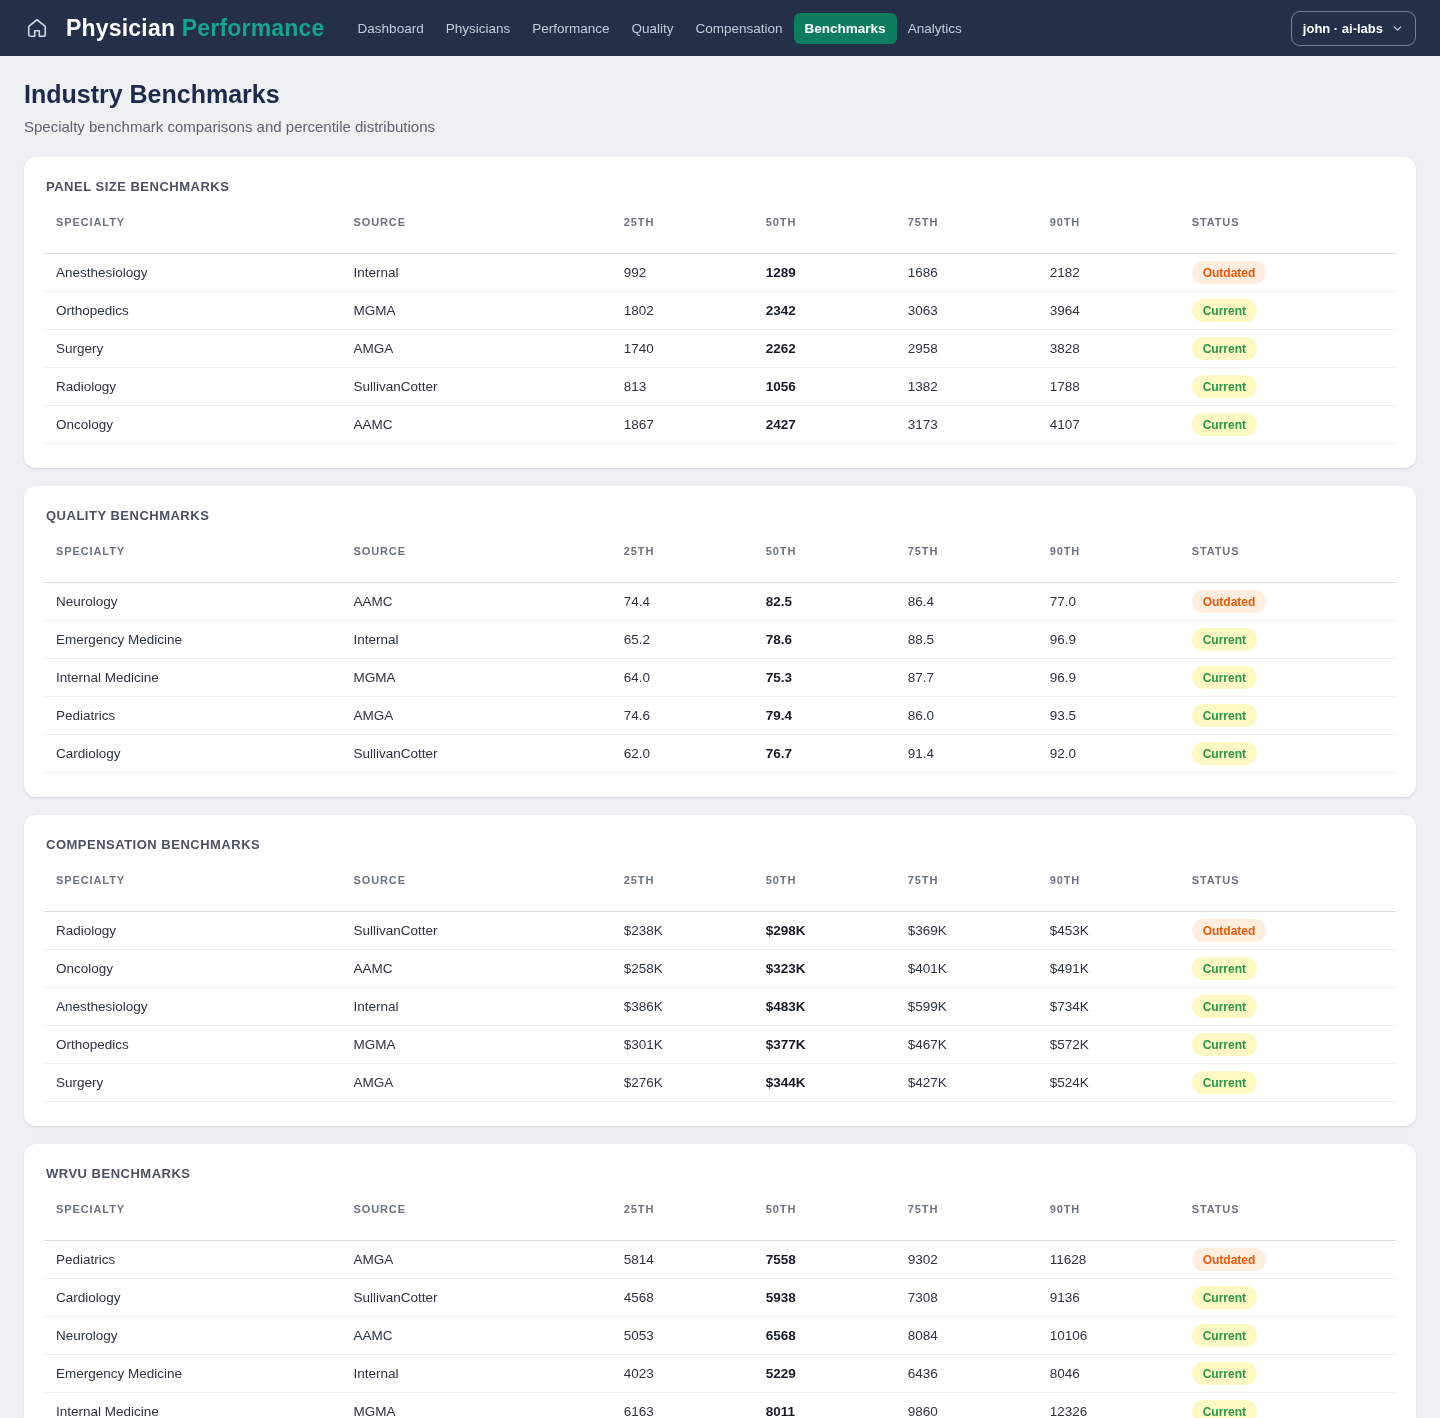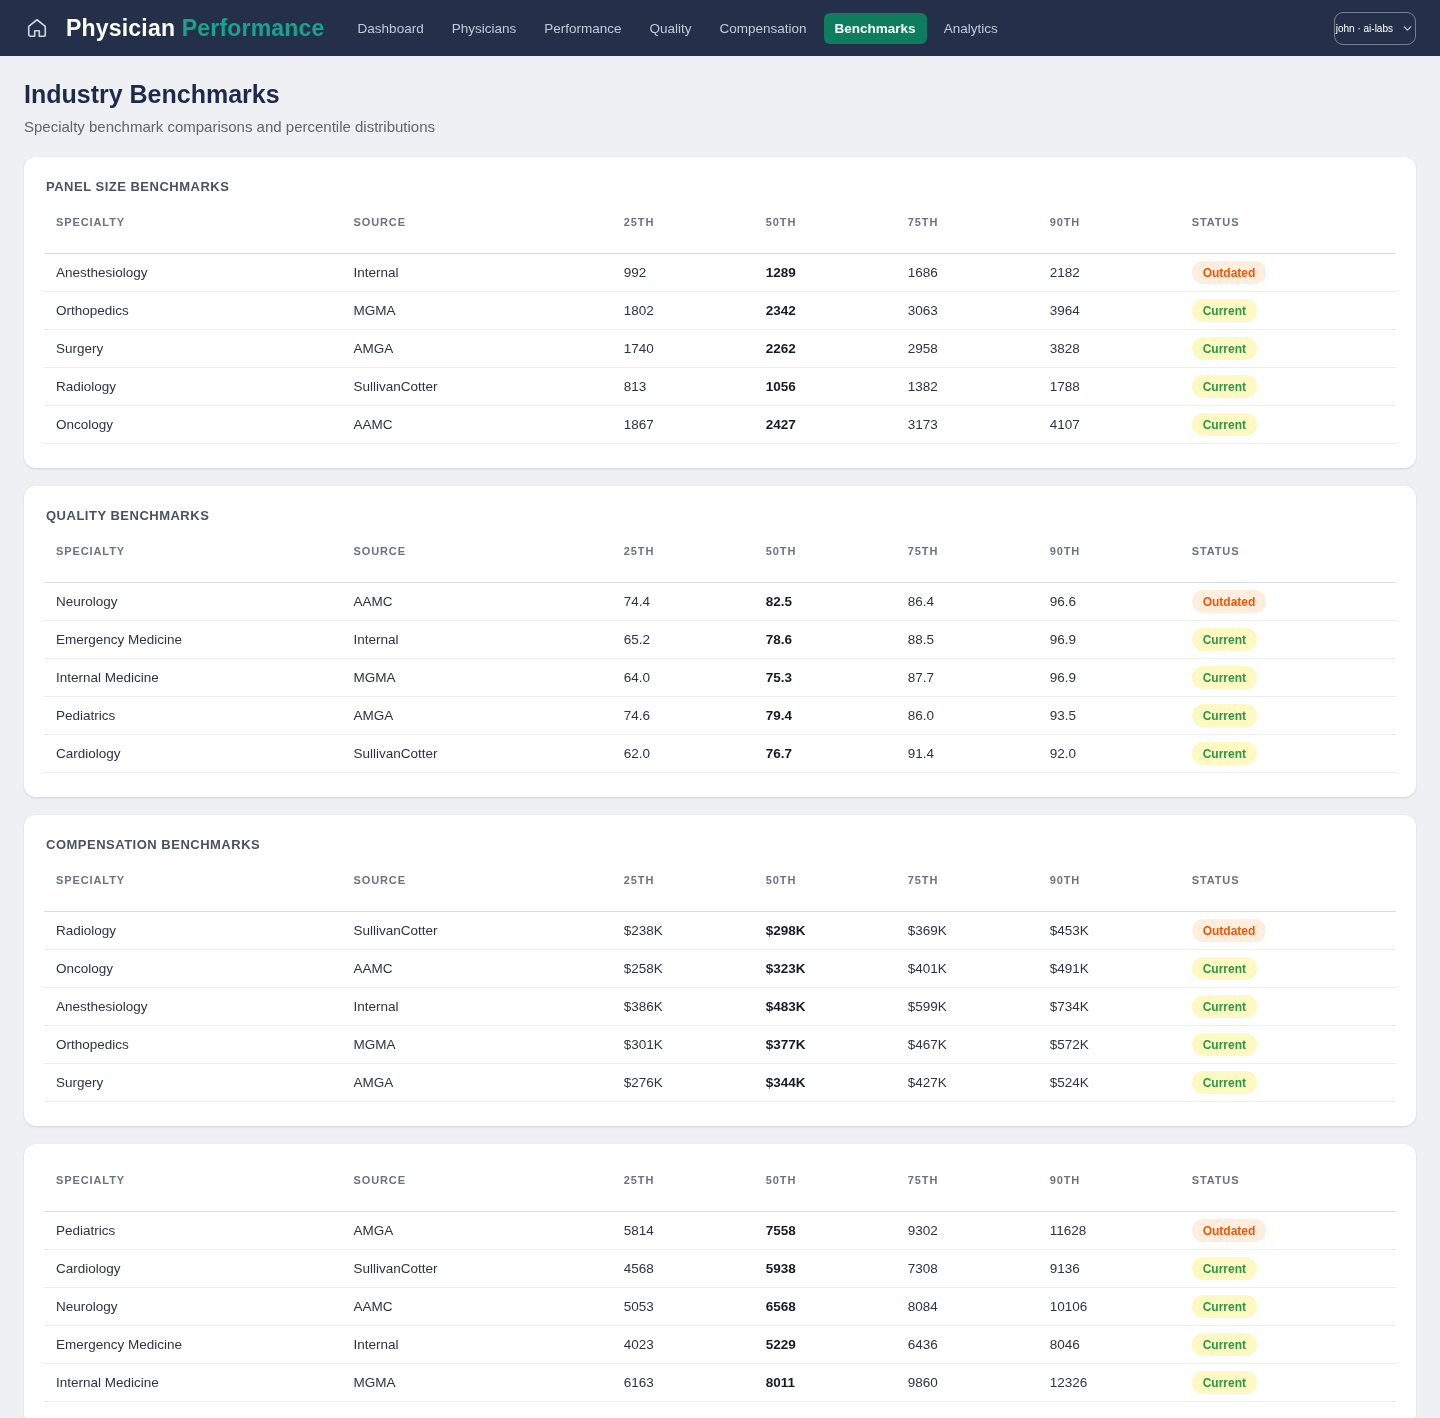--- a/index.html
+++ b/index.html
@@ -11,31 +11,31 @@
     height: 56px; background: #243049; display: flex; align-items: center;
     padding: 0 24px; color: #fff;
   }
   .home-btn {
     background: none; border: none; color: #cdd3e0; display: flex;
     align-items: center; cursor: pointer; padding: 2px; margin-right: 16px;
   }
   .home-btn svg { width: 22px; height: 22px; }
   .brand-text { font-size: 23px; font-weight: 700; letter-spacing: .2px; white-space: nowrap; }
   .brand-text .accent { color: #18a38c; }
-  nav.main-nav { display: flex; align-items: center; gap: 6px; margin-left: 22px; }
+  nav.main-nav { display: flex; align-items: center; margin-left: 22px; }
   .nav-item {
     color: #c3cad8; font-size: 13.5px; text-decoration: none; padding: 8px 11px;
     border-radius: 6px; white-space: nowrap; cursor: pointer;
   }
   .nav-item.active { background: #0d7c5f; color: #ffffff; font-weight: 600; }
   .nav-spacer { flex: 1; }
   .user-pill {
     display: flex; align-items: center; gap: 8px; background: transparent;
     border: 1px solid rgba(255,255,255,.38); border-radius: 9px; color: #fff;
-    font-size: 10px; font-weight: 400; padding: 9px 1px; cursor: pointer;
+    font-size: 13px; font-weight: 700; padding: 9px 11px; cursor: pointer;
     font-family: "Liberation Sans", sans-serif; white-space: nowrap;
   }
   .user-pill svg { width: 13px; height: 13px; stroke: #c3cad8; }
 
   
   main { padding: 24px; }
   h1.page-title { font-size: 25px; font-weight: 700; color: #1e2a4a; margin-bottom: 9px; }
   p.page-subtitle { font-size: 15px; color: #5d6472; margin-bottom: 22px; }
 
   
@@ -187,21 +187,21 @@
               <th class="col-status">STATUS</th>
             </tr>
       </thead>
       <tbody>
             <tr>
               <td class="col-specialty">Neurology</td>
               <td class="col-source">AAMC</td>
               <td class="col-p25">74.4</td>
               <td class="col-p50">82.5</td>
               <td class="col-p75">86.4</td>
-              <td class="col-p90">96.6</td>
+              <td class="col-p90">77.0</td>
               <td class="col-status"><span class="badge status-outdated">Outdated</span></td>
             </tr>
             <tr>
               <td class="col-specialty">Emergency Medicine</td>
               <td class="col-source">Internal</td>
               <td class="col-p25">65.2</td>
               <td class="col-p50">78.6</td>
               <td class="col-p75">88.5</td>
               <td class="col-p90">96.9</td>
               <td class="col-status"><span class="badge status-current">Current</span></td>
@@ -293,20 +293,21 @@
               <td class="col-p25">$276K</td>
               <td class="col-p50">$344K</td>
               <td class="col-p75">$427K</td>
               <td class="col-p90">$524K</td>
               <td class="col-status"><span class="badge status-current">Current</span></td>
             </tr>
           </tbody>
     </table>
   </section>
       <section class="card">
+    <h2 class="card-title">WRVU BENCHMARKS</h2>
     <table class="bench-table">
       <thead>
         <tr>
               <th class="col-specialty">SPECIALTY</th>
               <th class="col-source">SOURCE</th>
               <th class="col-p25">25TH</th>
               <th class="col-p50">50TH</th>
               <th class="col-p75">75TH</th>
               <th class="col-p90">90TH</th>
               <th class="col-status">STATUS</th>

